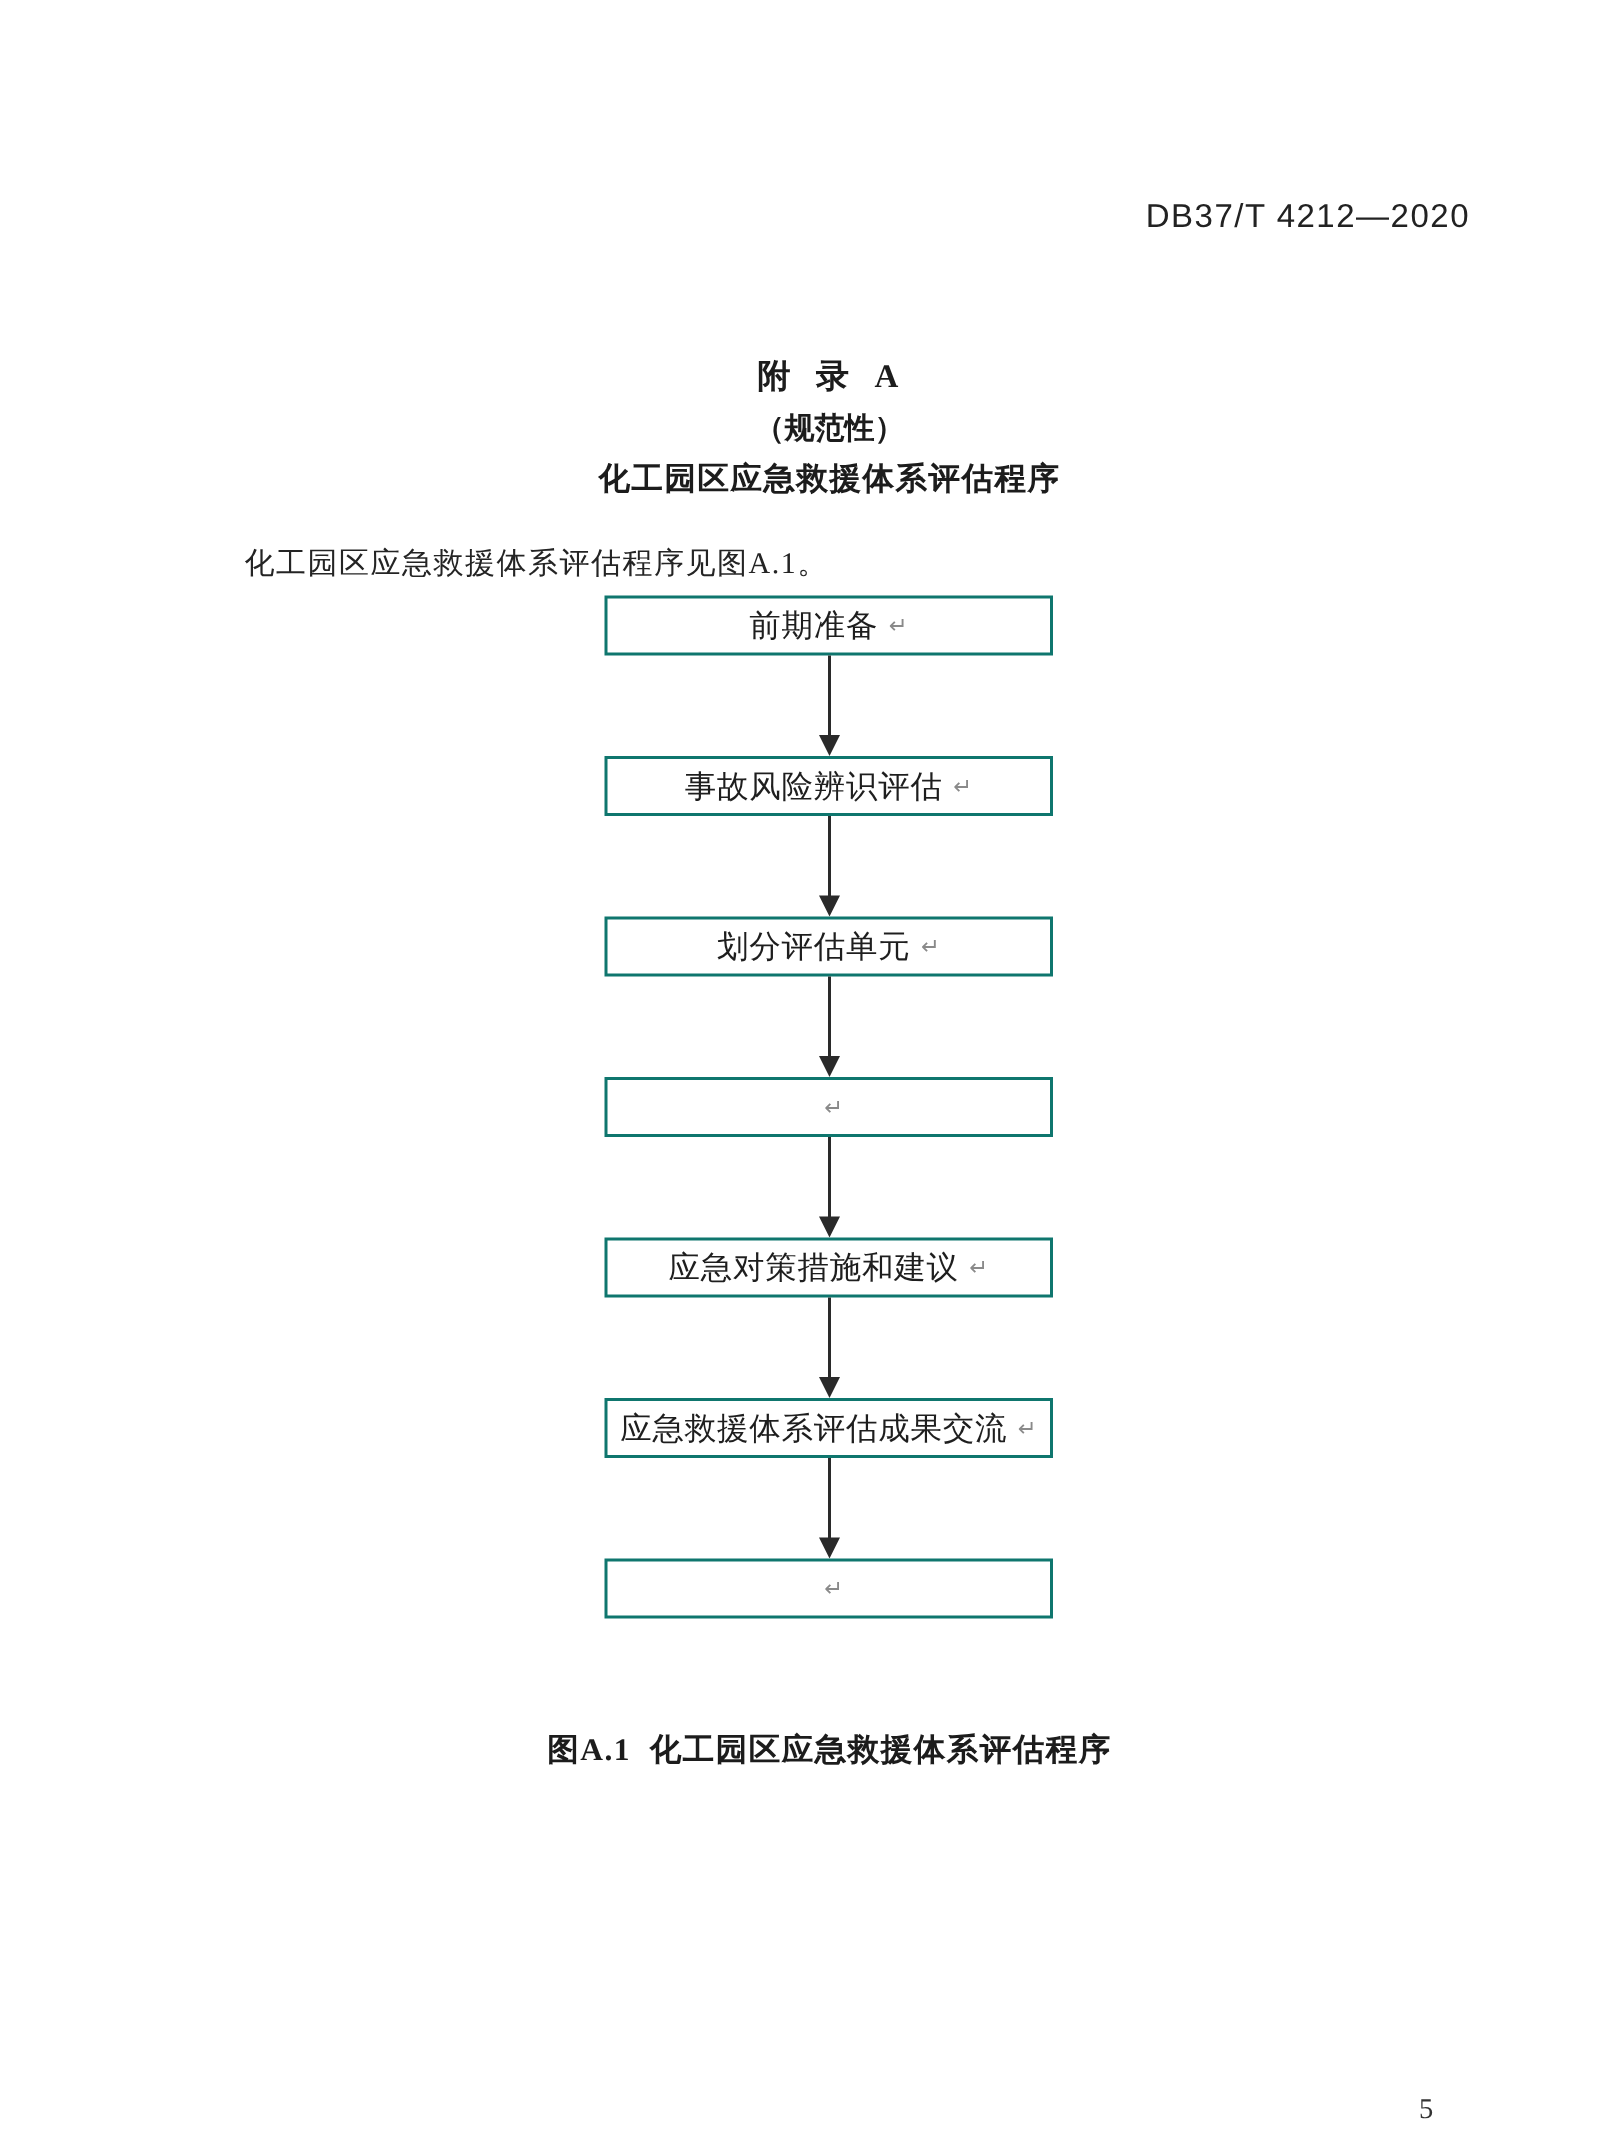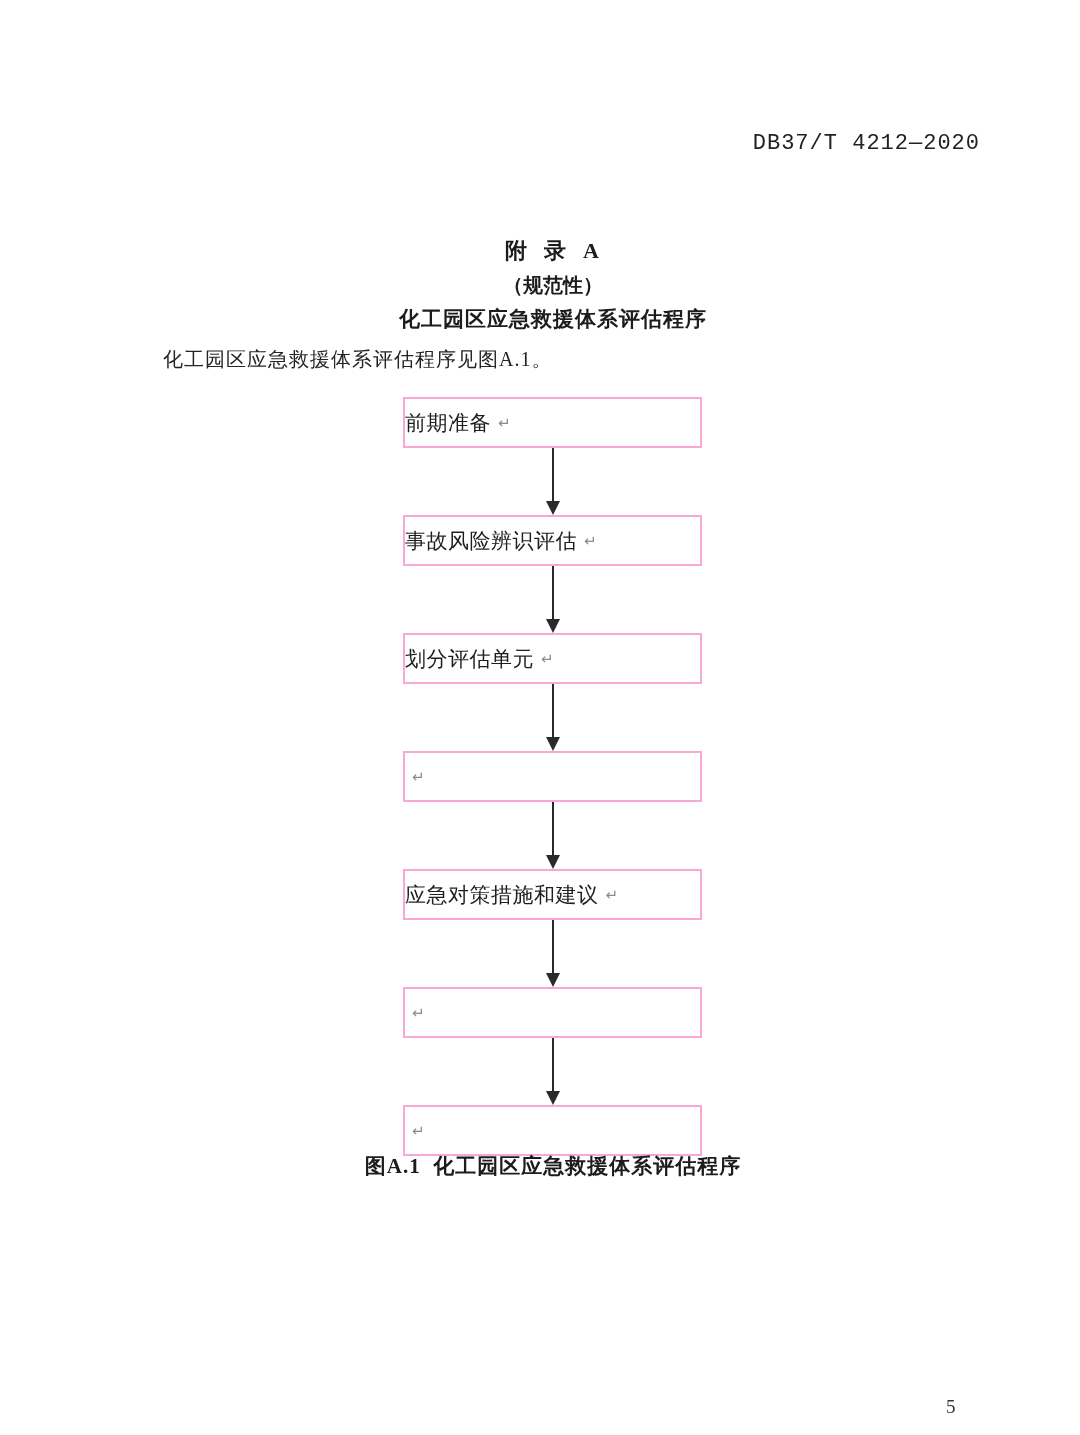--- a/index.html
+++ b/index.html
@@ -11,21 +11,21 @@
     width: 1080px;
     height: 1435px;
     background: #ffffff;
     overflow: hidden;
   }
 
   .header-code {
     position: absolute;
     top: 131px;
     right: 100px;
-    font-family: Liberation Mono, monospace;
+    font-family: Liberation Sans, sans-serif;
     font-size: 22px;
     letter-spacing: 1px;
     color: #222222;
     white-space: pre;
   }
 
   .title-block {
     position: absolute;
     top: 236px;
     left: 13px;
@@ -48,43 +48,44 @@
   .title-line3 {
     margin-top: 6px;
     font-size: 21px;
     font-weight: bold;
     color: #1c1c1c;
     letter-spacing: 1px;
   }
 
   .intro {
     position: absolute;
-    top: 346px;
+    top: 362px;
     left: 163px;
     font-size: 20px;
     color: #242424;
     letter-spacing: 1px;
     white-space: pre;
     text-align: center;
   }
 
   .flowchart {
     position: absolute;
     top: 397px;
     left: 403px;
     width: 299px;
   }
 
   .flow-box {
     width: 299px;
-    height: 51px;
-    border: 2px solid #f9a8d4;
+    height: 40px;
+    border: 2px solid #0f766e;
     background: #ffffff;
     display: flex;
     align-items: center;
+    justify-content: center;
     font-size: 21px;
     color: #1e1e1e;
     letter-spacing: 0.5px;
     white-space: nowrap;
   }
   .return-mark {
     color: #8a8a8a;
     font-size: 15px;
     margin-left: 7px;
     font-family: "DejaVu Sans", sans-serif;
@@ -193,20 +194,21 @@
     <div class="flow-box">
       <span>应急对策措施和建议</span>
         <span class="return-mark">↵</span>
     </div>
     <div class="flow-arrow">
       <div class="shaft"></div>
       <div class="head"></div>
     </div>
 
     <div class="flow-box">
+      <span>应急救援体系评估成果交流</span>
         <span class="return-mark">↵</span>
     </div>
     <div class="flow-arrow">
       <div class="shaft"></div>
       <div class="head"></div>
     </div>
 
     <div class="flow-box">
         <span class="return-mark">↵</span>
     </div>

